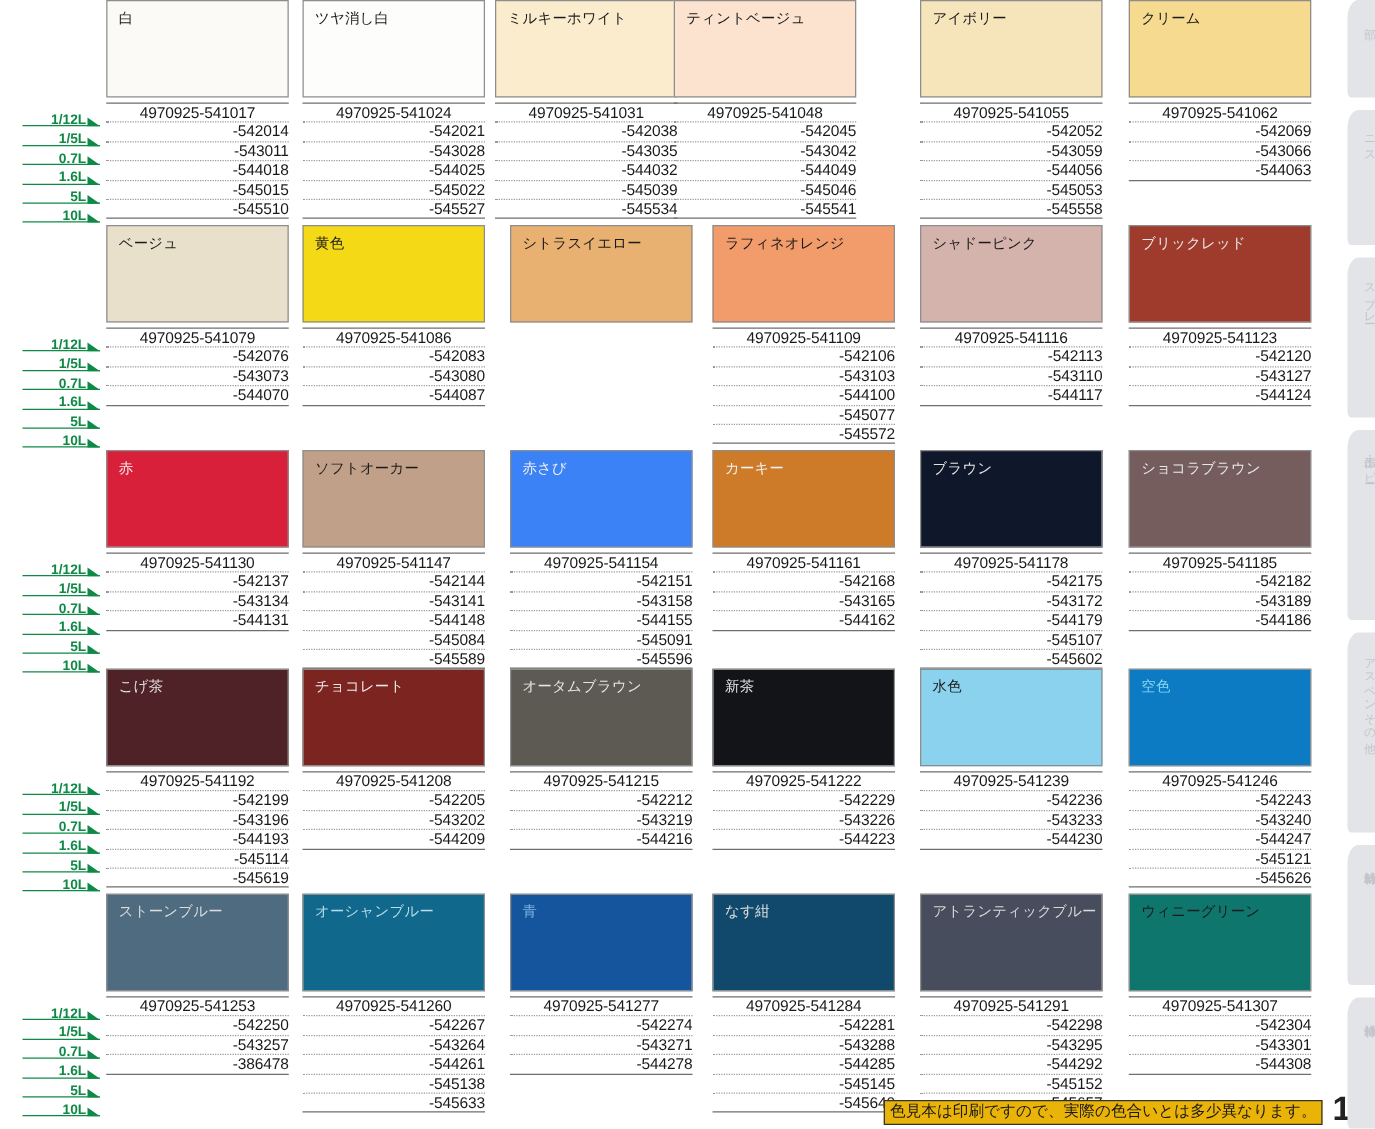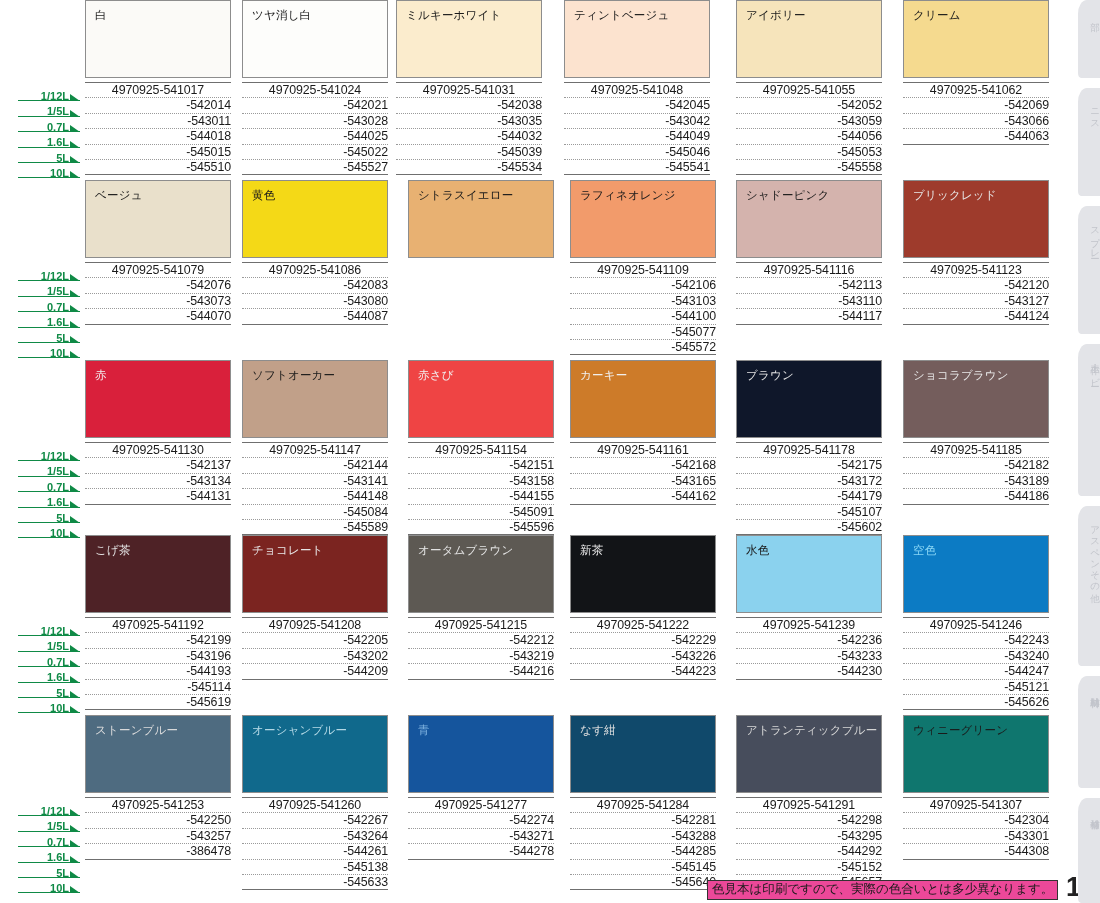--- a/index.html
+++ b/index.html
@@ -132,21 +132,21 @@
   
   #footer-note {
     position: absolute;
     left: 707px;
     top: 880px;
     border: 1.2px solid #333;
     padding: 1px 4px 2px 4px;
     font-size: 12.5px;
     line-height: 15px;
     white-space: nowrap;
-    background: #ec4899;
+    background: #eab308;
   }
   #page-number {
     position: absolute;
     right: 6px;
     top: 872px;
     font-size: 27px;
     font-weight: bold;
     letter-spacing: -1px;
     color: #222;
     font-family: "Liberation Sans", sans-serif;
@@ -207,21 +207,21 @@
         </div>
         <div class="codes">
           <div class="code-line first">4970925-541031</div>
           <div class="code-line">-542038</div>
           <div class="code-line">-543035</div>
           <div class="code-line">-544032</div>
           <div class="code-line">-545039</div>
           <div class="code-line last">-545534</div>
         </div>
       </div>
-      <div class="swatch-cell" style="left: 564px;">
+      <div class="swatch-cell" style="left: 539px;">
         <div class="swatch" style="background: rgb(252, 227, 207);">
           <div class="swatch-name" style="color: rgb(26, 26, 26);">ティントベージュ</div>
         </div>
         <div class="codes">
           <div class="code-line first">4970925-541048</div>
           <div class="code-line">-542045</div>
           <div class="code-line">-543042</div>
           <div class="code-line">-544049</div>
           <div class="code-line">-545046</div>
           <div class="code-line last">-545541</div>
@@ -351,21 +351,21 @@
         <div class="codes">
           <div class="code-line first">4970925-541147</div>
           <div class="code-line">-542144</div>
           <div class="code-line">-543141</div>
           <div class="code-line">-544148</div>
           <div class="code-line">-545084</div>
           <div class="code-line last">-545589</div>
         </div>
       </div>
       <div class="swatch-cell" style="left: 408px;">
-        <div class="swatch" style="background: #ef4444; font-family: Liberation Mono, monospace;">
+        <div class="swatch" style="background: #3b82f6; font-family: Liberation Mono, monospace;">
           <div class="swatch-name" style="color: rgb(242, 242, 242);">赤さび</div>
         </div>
         <div class="codes">
           <div class="code-line first">4970925-541154</div>
           <div class="code-line">-542151</div>
           <div class="code-line">-543158</div>
           <div class="code-line">-544155</div>
           <div class="code-line">-545091</div>
           <div class="code-line last">-545596</div>
         </div>

